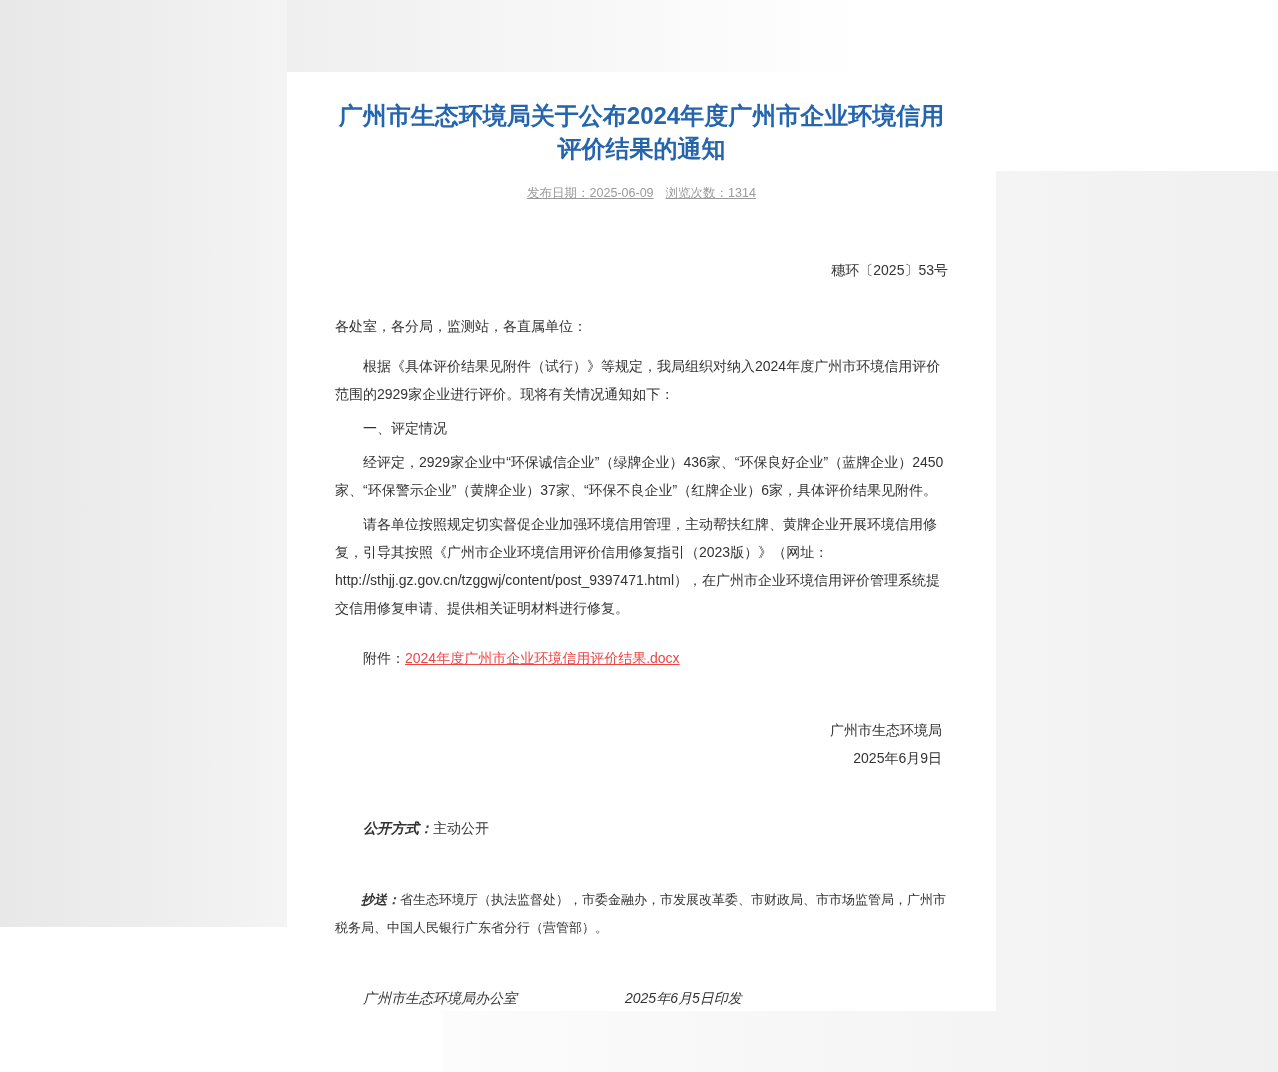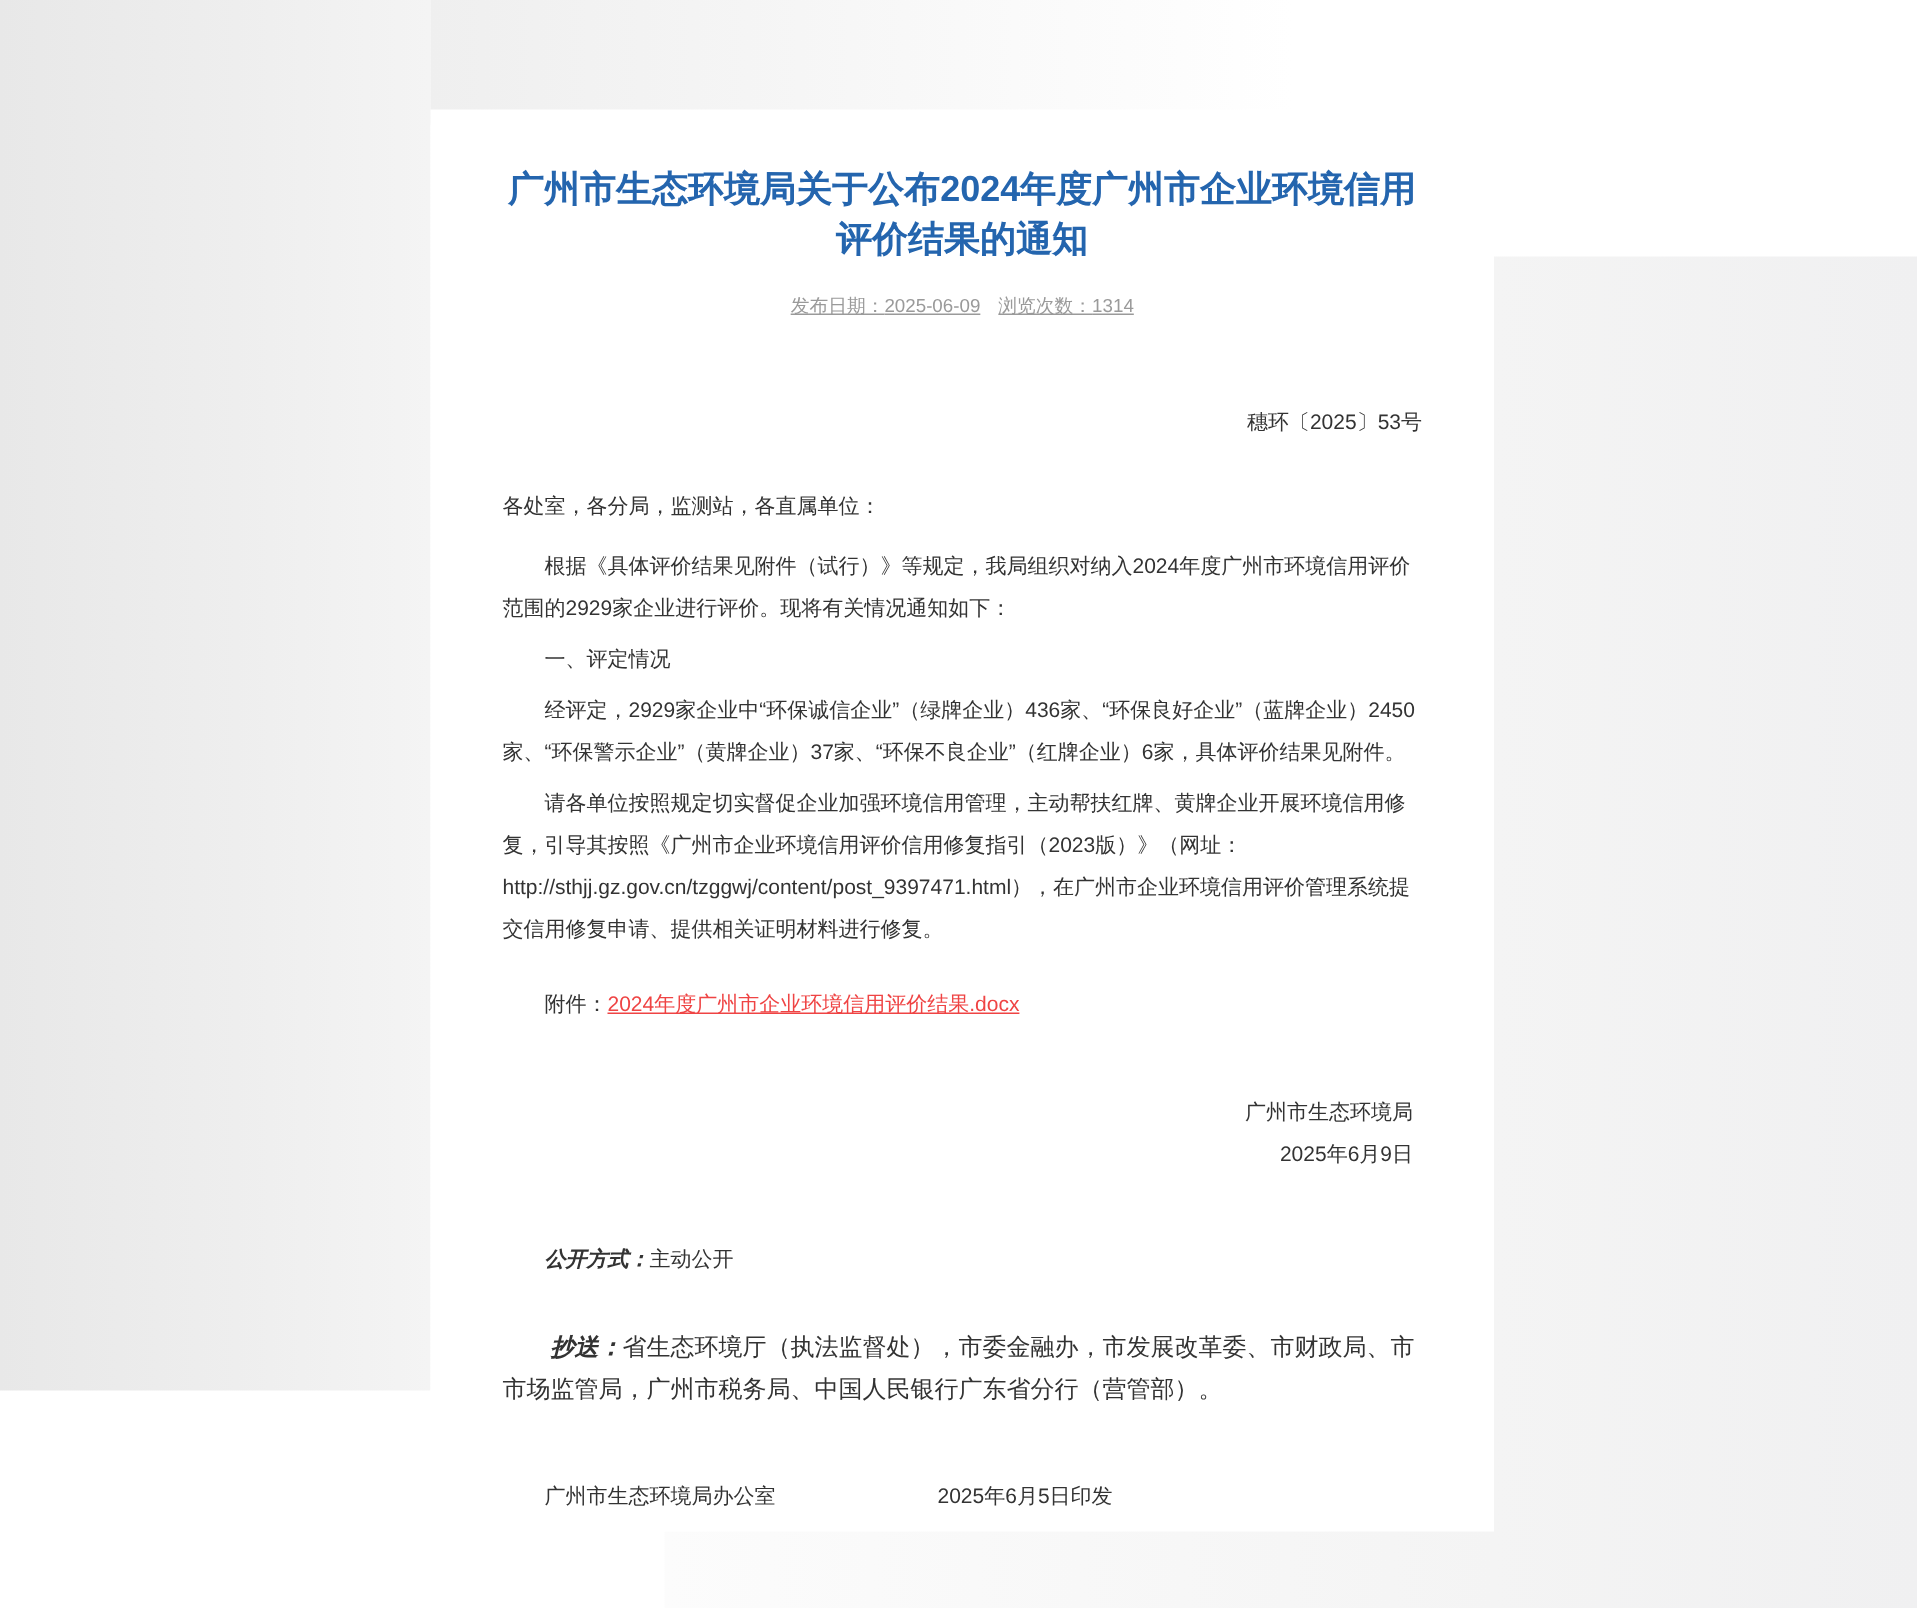--- a/index.html
+++ b/index.html
@@ -16,21 +16,21 @@
                background: linear-gradient(to right, #e8e8e8 0%, #eeeeee 55%, #f4f4f4 100%); }
   .bg-top    { left: 287px; top: 0;      width: 575px; height: 73px;
                background: linear-gradient(to right, #efefef 0%, #f8f8f8 55%, #ffffff 100%); }
   .bg-right  { left: 996px; top: 171px;  width: 282px; height: 901px;
                background: linear-gradient(to right, #f4f4f4 0%, #f0f0f1 100%); }
   .bg-bottom { left: 443px; top: 1011px; width: 553px; height: 61px;
                background: linear-gradient(to right, #fcfcfc 0%, #f4f4f4 100%); }
 
   
   .card {
-    position: absolute; left: 287px; top: 83px;
+    position: absolute; left: 287px; top: 72px;
     width: 709px; height: 938px;
     background: #ffffff;
     box-sizing: border-box;
     padding: 27px 48px 0 48px;
   }
 
   .title {
     margin: 0 auto; max-width: 620px;
     font-size: 24px; line-height: 33px; font-weight: bold;
     text-align: center; color: #2465ae;
@@ -53,22 +53,22 @@
   .attachment { margin-top: 22px; text-indent: 2em; font-size: 14px; line-height: 28px; }
   .attachment-link { color: #ef4444; text-decoration: underline; cursor: pointer; }
 
   .sign-org, .sign-date {
     text-align: right; padding-right: 6px;
     font-size: 14px; line-height: 28px;
   }
   .sign-org { margin-top: 44px; }
 
   .disclosure { margin-top: 42px; text-indent: 2em; font-size: 14px; line-height: 28px; }
-  .cc         { margin-top: 32px; text-indent: 2em; font-size: 16px; line-height: 28px; }
-  .footer-line{ margin-top: 42px; text-indent: 2em; font-size: 14px; line-height: 28px; }
+  .cc         { margin-top: 44px; text-indent: 2em; font-size: 13px; line-height: 28px; }
+  .footer-line{ margin-top: 42px; text-indent: 2em; font-size: 14px; line-height: 28px; font-style: italic; }
   .bold { font-weight: bold; font-style: italic; }
   .print-date { margin-left: 108px; }
 </style>
 </head>
 <body>
 
 <div class="bg bg-left"></div>
 <div class="bg bg-top"></div>
 <div class="bg bg-right"></div>
 <div class="bg bg-bottom"></div>

